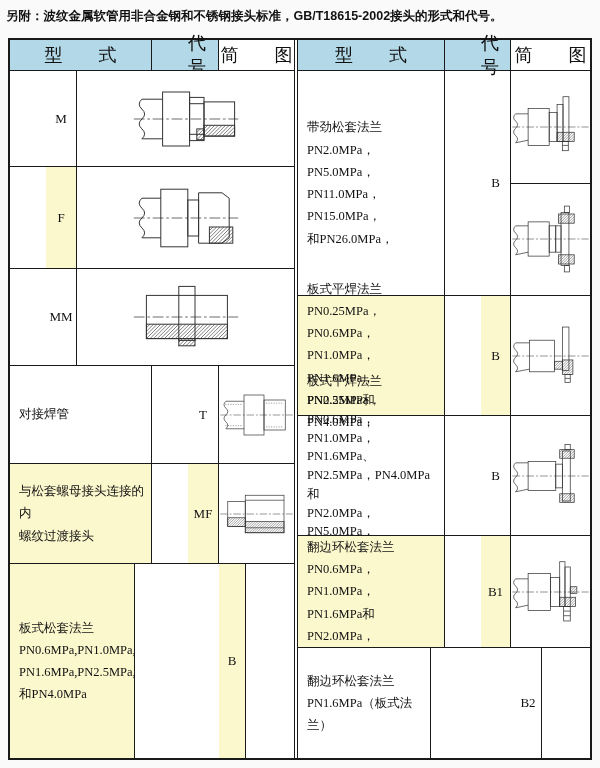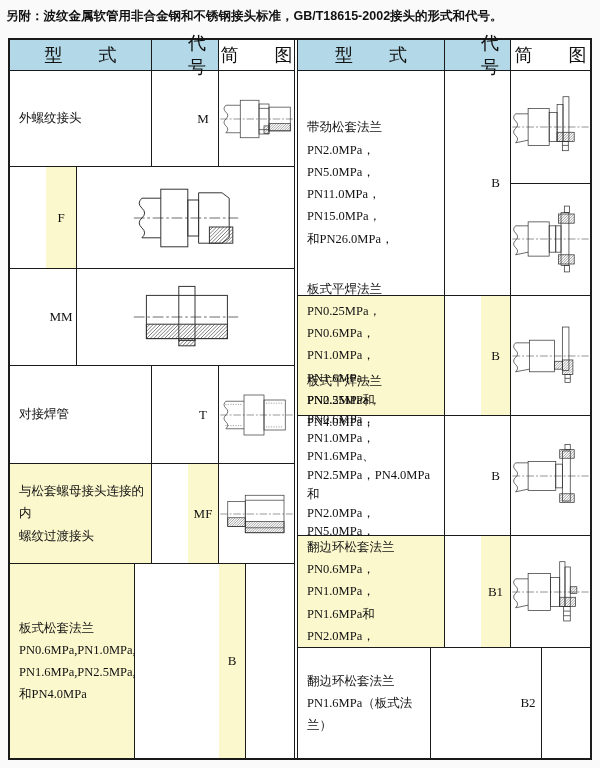--- a/index.html
+++ b/index.html
@@ -58,21 +58,20 @@
   <div class="table-wrap">
 
     <div class="half left">
       <div class="row header">
         <div class="cell type">型　　式</div>
         <div class="cell code">代号</div>
         <div class="cell diag" style="align-items:center;justify-content:center;flex-direction:row">简　　图</div>
       </div>
 
       <div class="row" style="height:96px">
-        <div class="cell type">外螺纹接头</div>
         <div class="cell code">M</div>
         <div class="cell diag">
           <div class="sub">
               <svg class="diag-svg" viewBox="0 0 120 100">
                 <g fill="none" stroke="#333333" stroke-width="1.1">
                   <line x1="2" y1="50" x2="118" y2="50" stroke-width="0.8" stroke-dasharray="12 3 3 3"></line>
                   <path d="M 34 28 L 11 28 q -6 5.5 0 11 q 6 5.5 0 11 q -6 5.5 0 11 q 6 5.5 0 11 L 34 72"></path>
                   <rect x="34" y="20" width="30" height="60"></rect>
                   <rect x="64" y="26" width="16" height="48"></rect>
                   <line x1="64" y1="33" x2="80" y2="33"></line>

